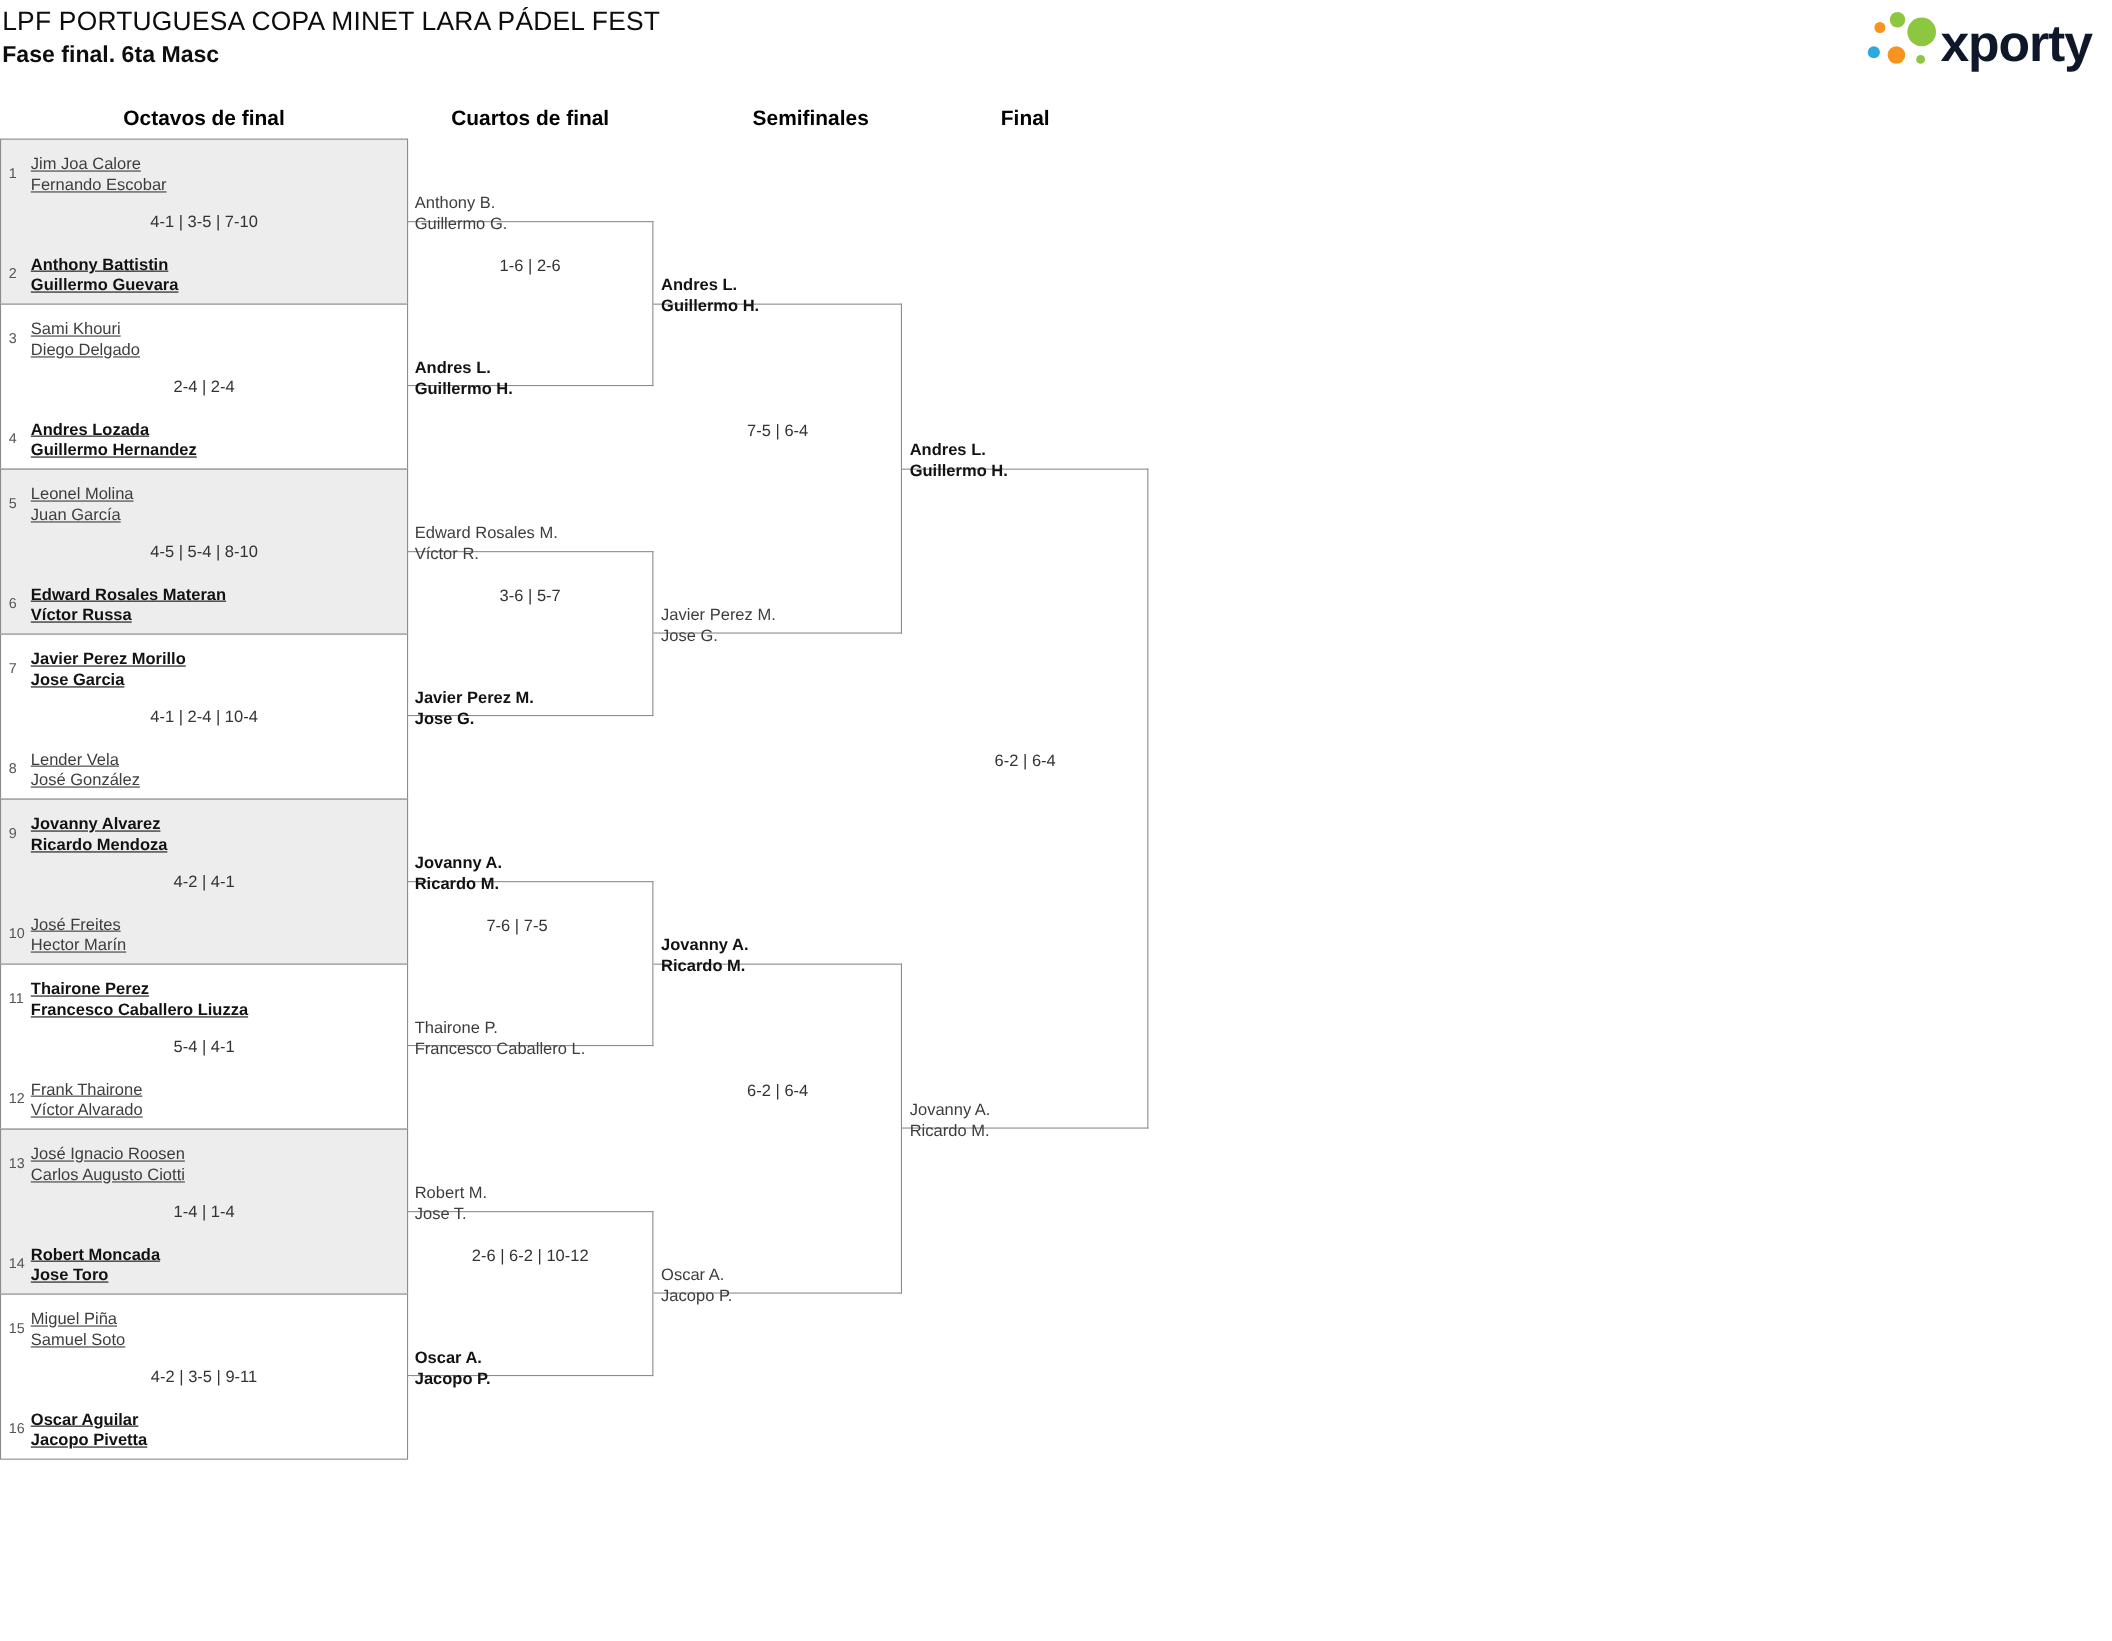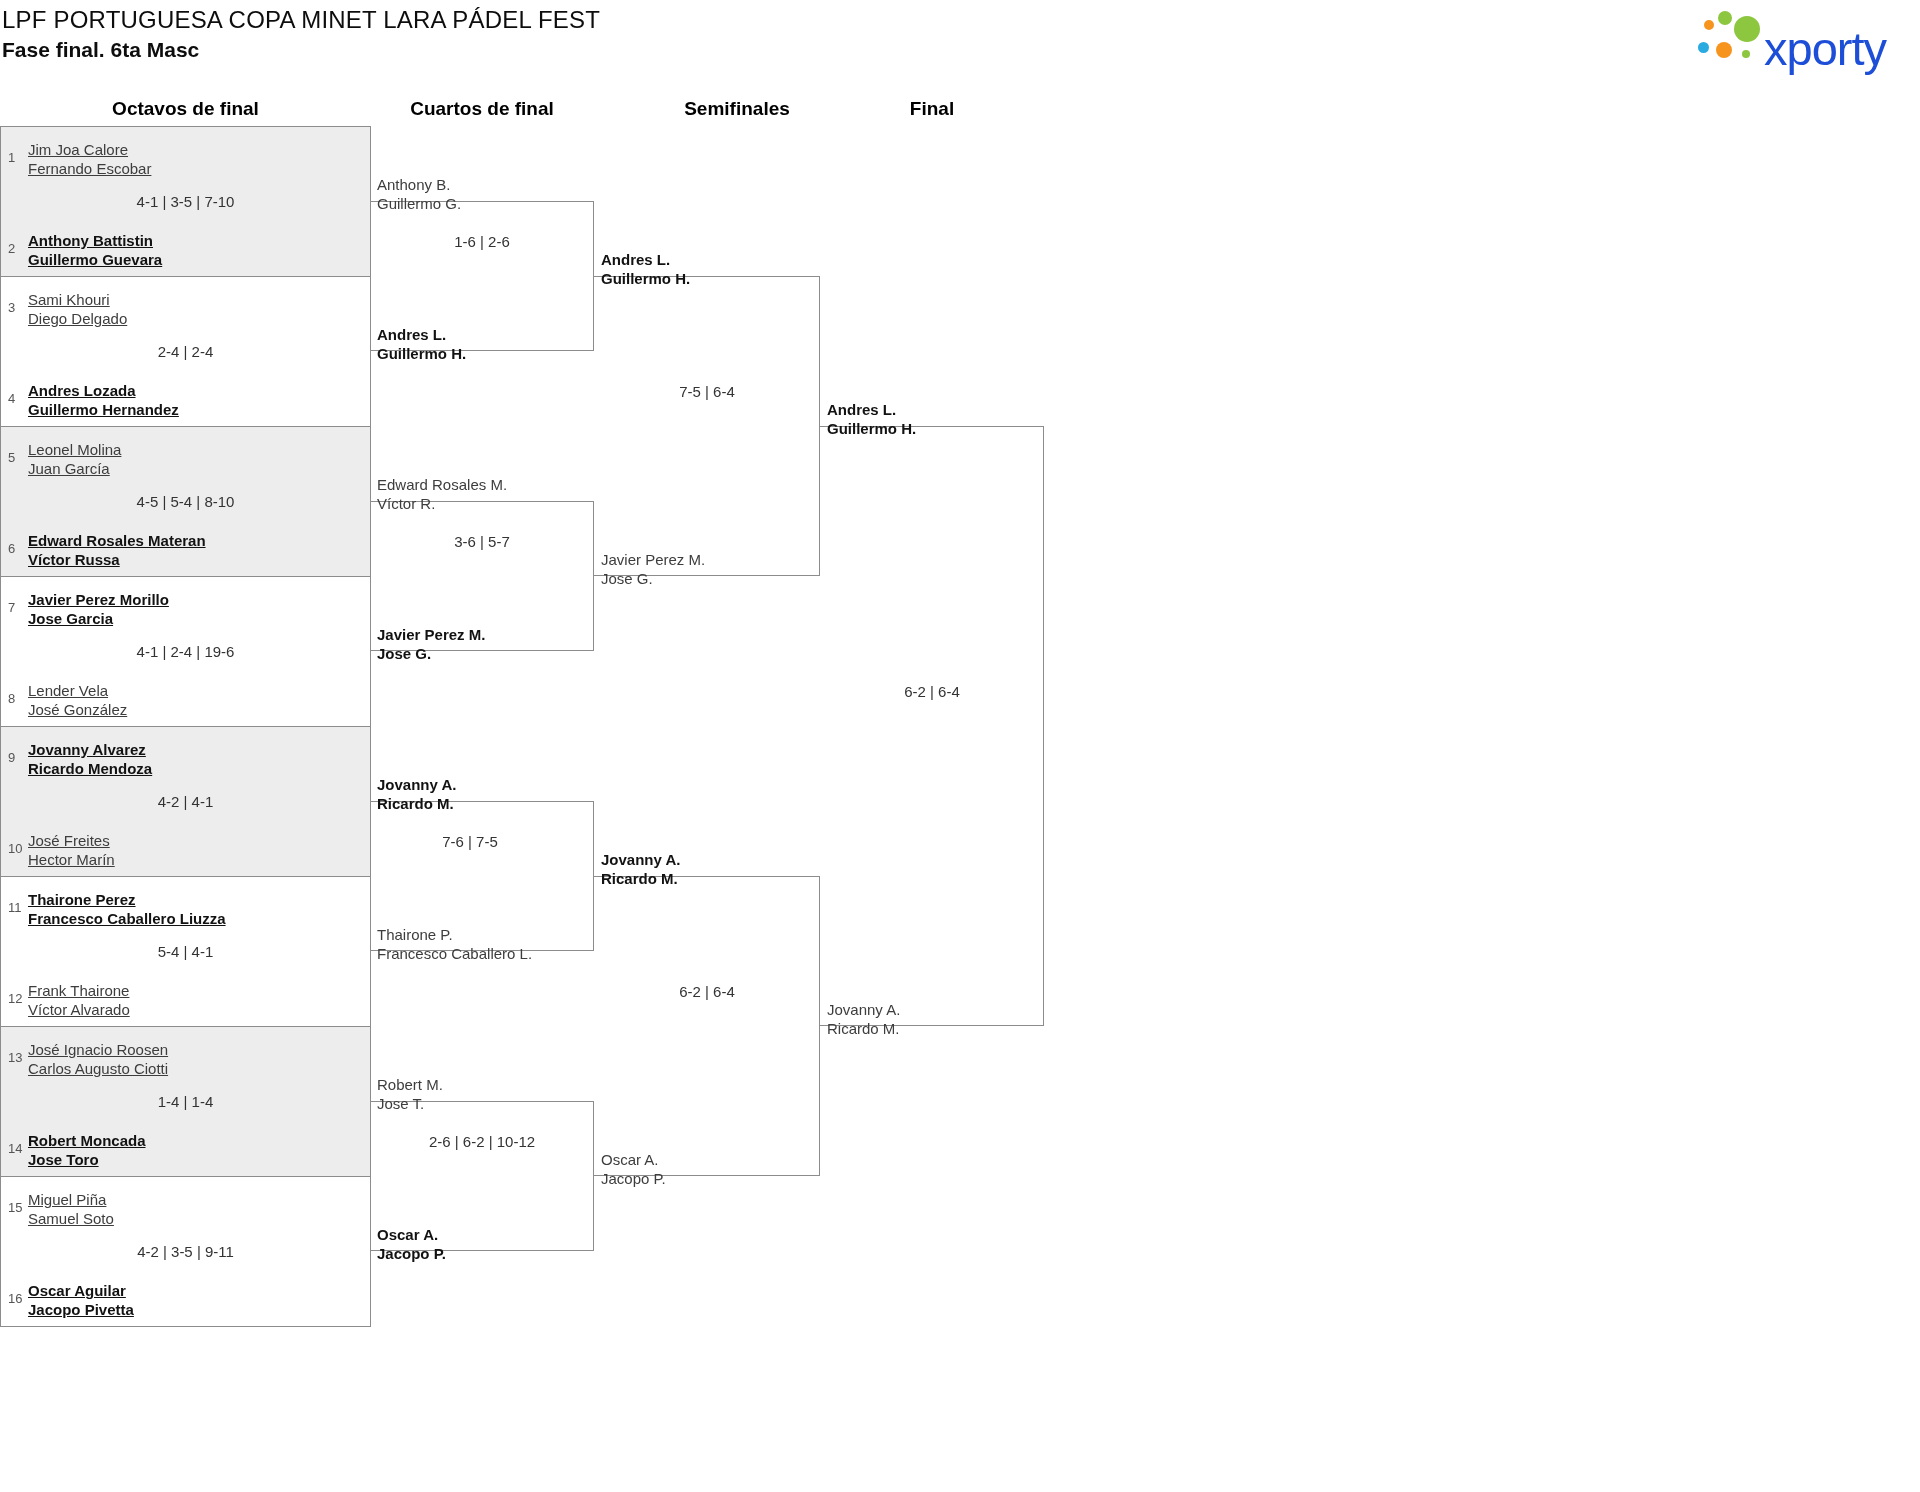--- a/index.html
+++ b/index.html
@@ -6,21 +6,21 @@
   html,body { background:#fff; }
   body { font-family:"Liberation Sans", sans-serif; color:#222; }
   .stage { position:relative; width:1920px; height:1492px; background:#fff; overflow:hidden; }
 
   .title    { position:absolute; left:2px; top:6px;  font-size:24px; font-weight:400; color:#0d0d0d; letter-spacing:.2px; }
   .subtitle { position:absolute; left:2px; top:38px; font-size:21px; font-weight:700; color:#0d0d0d; }
 
   .logo { position:absolute; left:1690px; top:8px; width:222px; height:62px; }
   .logo-mark { position:absolute; left:0; top:0; width:72px; height:62px; }
   .dot { position:absolute; border-radius:50%; }
-  .logo-text { position:absolute; left:74px; top:12px; font-size:47px; font-weight:400; color:#1d4ed8; letter-spacing:-1px; line-height:58px; }
+  .logo-text { position:absolute; left:74px; top:2px; font-size:47px; font-weight:700; color:#0f172a; letter-spacing:-1px; line-height:58px; }
 
   .col-header { position:absolute; top:98px; text-align:center; font-size:19px; font-weight:700; color:#000; }
 
   .match { position:absolute; left:0; width:371px; height:151px; border:1px solid #8c8c8c; background:#fff; }
   .match.gray { background:#ededed; }
   .seed { position:absolute; left:7px; font-size:13px; color:#555; }
   .team { position:absolute; left:27px; font-size:15px; line-height:19px; color:#3d3d3d; cursor:pointer;text-decoration:underline; }
   .team.bold, .adv.bold { font-weight:700; color:#121212; }
   .m-score { position:absolute; left:0; right:0; top:66px; text-align:center; font-size:15px; color:#333; }
 
@@ -94,21 +94,21 @@
       <div>Víctor Russa</div>
     </div>
   </div>
 
   <div class="match" style="top:576px">
     <div class="seed" style="top:23px">7</div>
     <div class="team bold" style="top:13px">
       <div>Javier Perez Morillo</div>
       <div>Jose Garcia</div>
     </div>
-    <div class="m-score">4-1 | 2-4 | 19-6</div>
+    <div class="m-score">4-1 | 2-4 | 10-4</div>
     <div class="seed" style="top:114px">8</div>
     <div class="team" style="top:104px">
       <div>Lender Vela</div>
       <div>José González</div>
     </div>
   </div>
 
   <div class="match gray" style="top:726px">
     <div class="seed" style="top:23px">9</div>
     <div class="team bold" style="top:13px">

